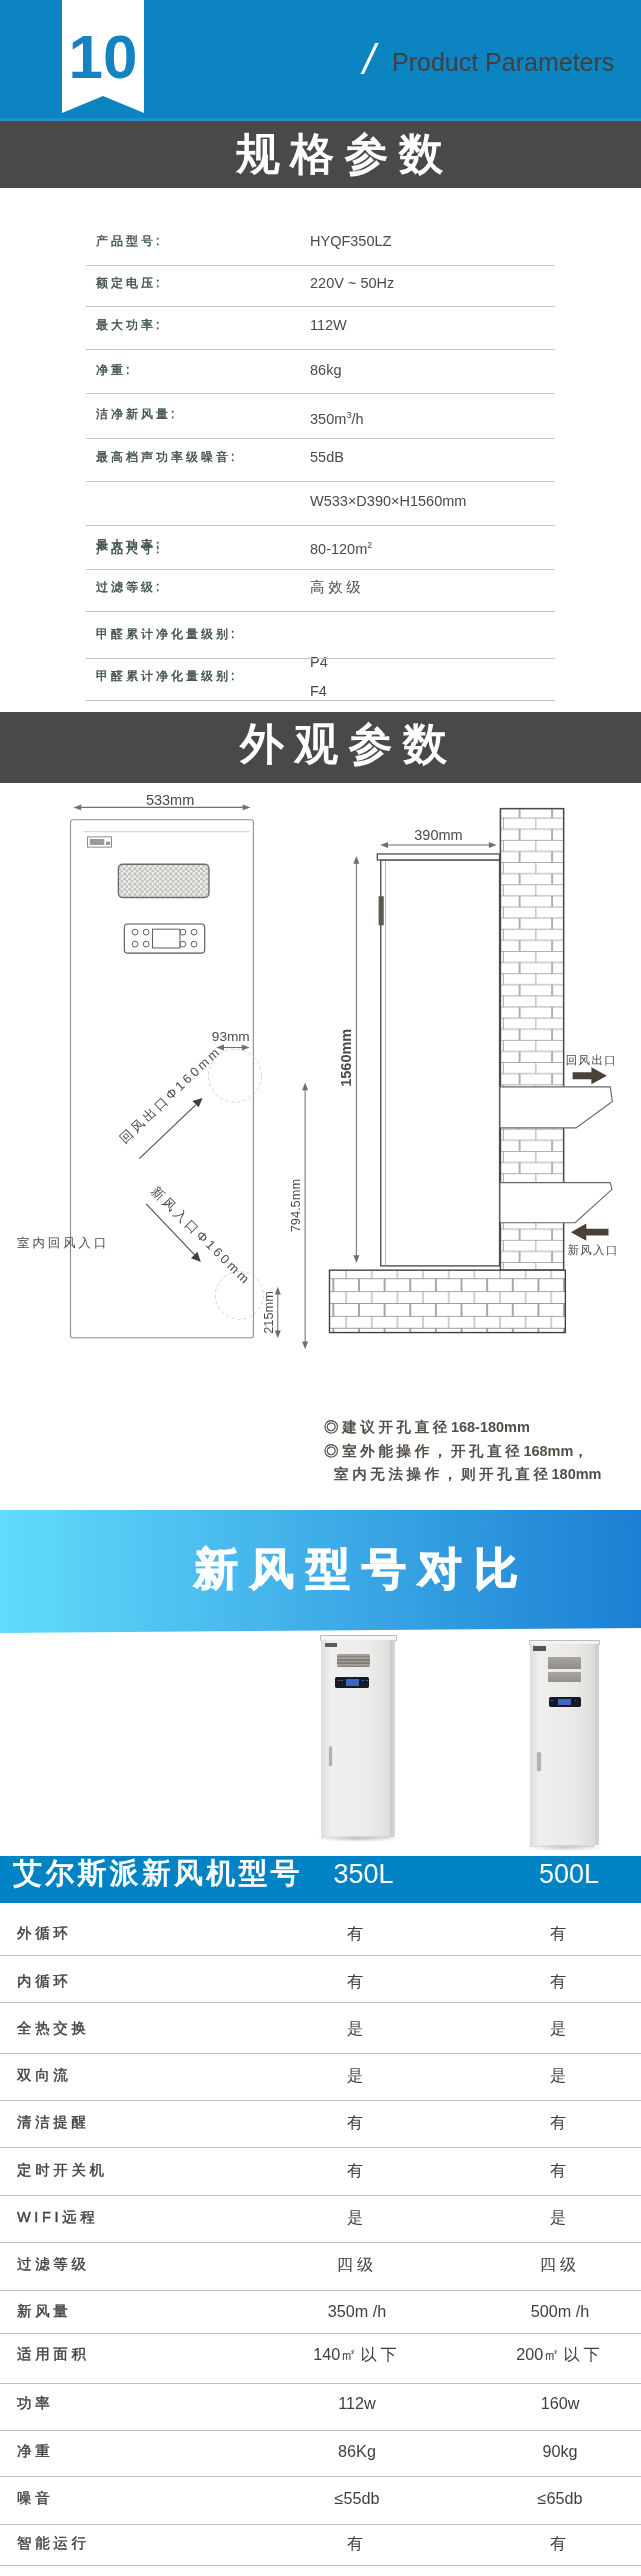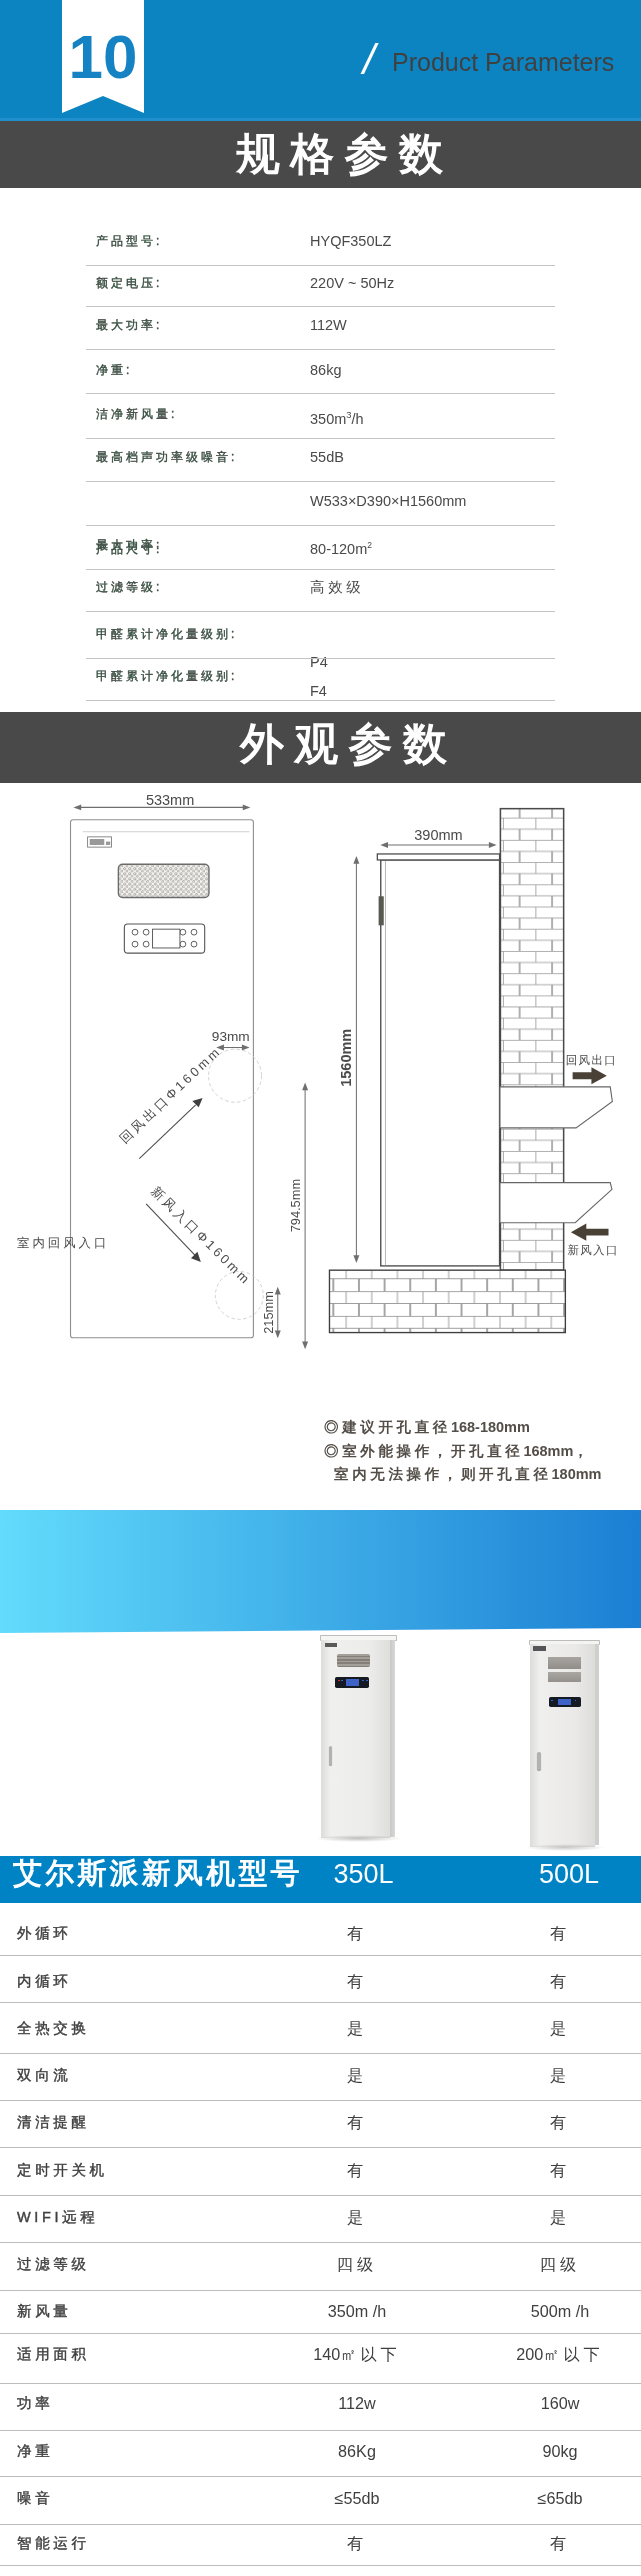--- a/index.html
+++ b/index.html
@@ -196,20 +196,21 @@
 
 <div class="abs" style="left:324px;top:1419px;font-size:14.5px;line-height:17px;font-weight:bold;color:#544e48;"><span class="cjk">◎建议开孔直径</span>168-180mm</div>
 
 <div class="abs" style="left:324px;top:1443px;font-size:14.5px;line-height:17px;font-weight:bold;color:#544e48;"><span class="cjk">◎室外能操作，开孔直径</span>168mm<span class="cjk">，</span></div>
 
 <div class="abs" style="left:334px;top:1466px;font-size:14.5px;line-height:17px;font-weight:bold;color:#544e48;"><span class="cjk">室内无法操作，则开孔直径</span>180mm</div>
 
 <div class="abs" style="left:0;top:1510px;width:641px;height:123px;background:linear-gradient(90deg,#62dbfc,#1b7fd3);
  clip-path:polygon(0 0,641px 0,641px 118px,0 123px);"></div>
 
+<div class="abs" style="left:194px;top:1547px;font-size:44px;line-height:44px;font-weight:bold;color:#fff;letter-spacing:12px;-webkit-text-stroke:1.3px #fff;">新风型号对比</div>
 
 <div class="abs" style="left:320px;top:1635px;width:77px;height:205px;">
 
  <div class="abs" style="left:0;top:0;width:75px;height:4.3px;background:#f6f6f4;border:0.9px solid #bcbcba;border-radius:0.9px;"></div>
 
  <div class="abs" style="left:0.9px;top:5.1px;width:69px;height:198px;background:linear-gradient(90deg,#dcdcda,#f0f0ee 14%,#ececea 70%,#dededc);"></div>
 
  <div class="abs" style="left:70px;top:5.1px;width:5.1px;height:197px;background:linear-gradient(90deg,#c8c8c6,#d8d8d6);"></div>
 
  <div class="abs" style="left:5.1px;top:7.7px;width:12px;height:4.3px;background:#5a5a58;"></div>

